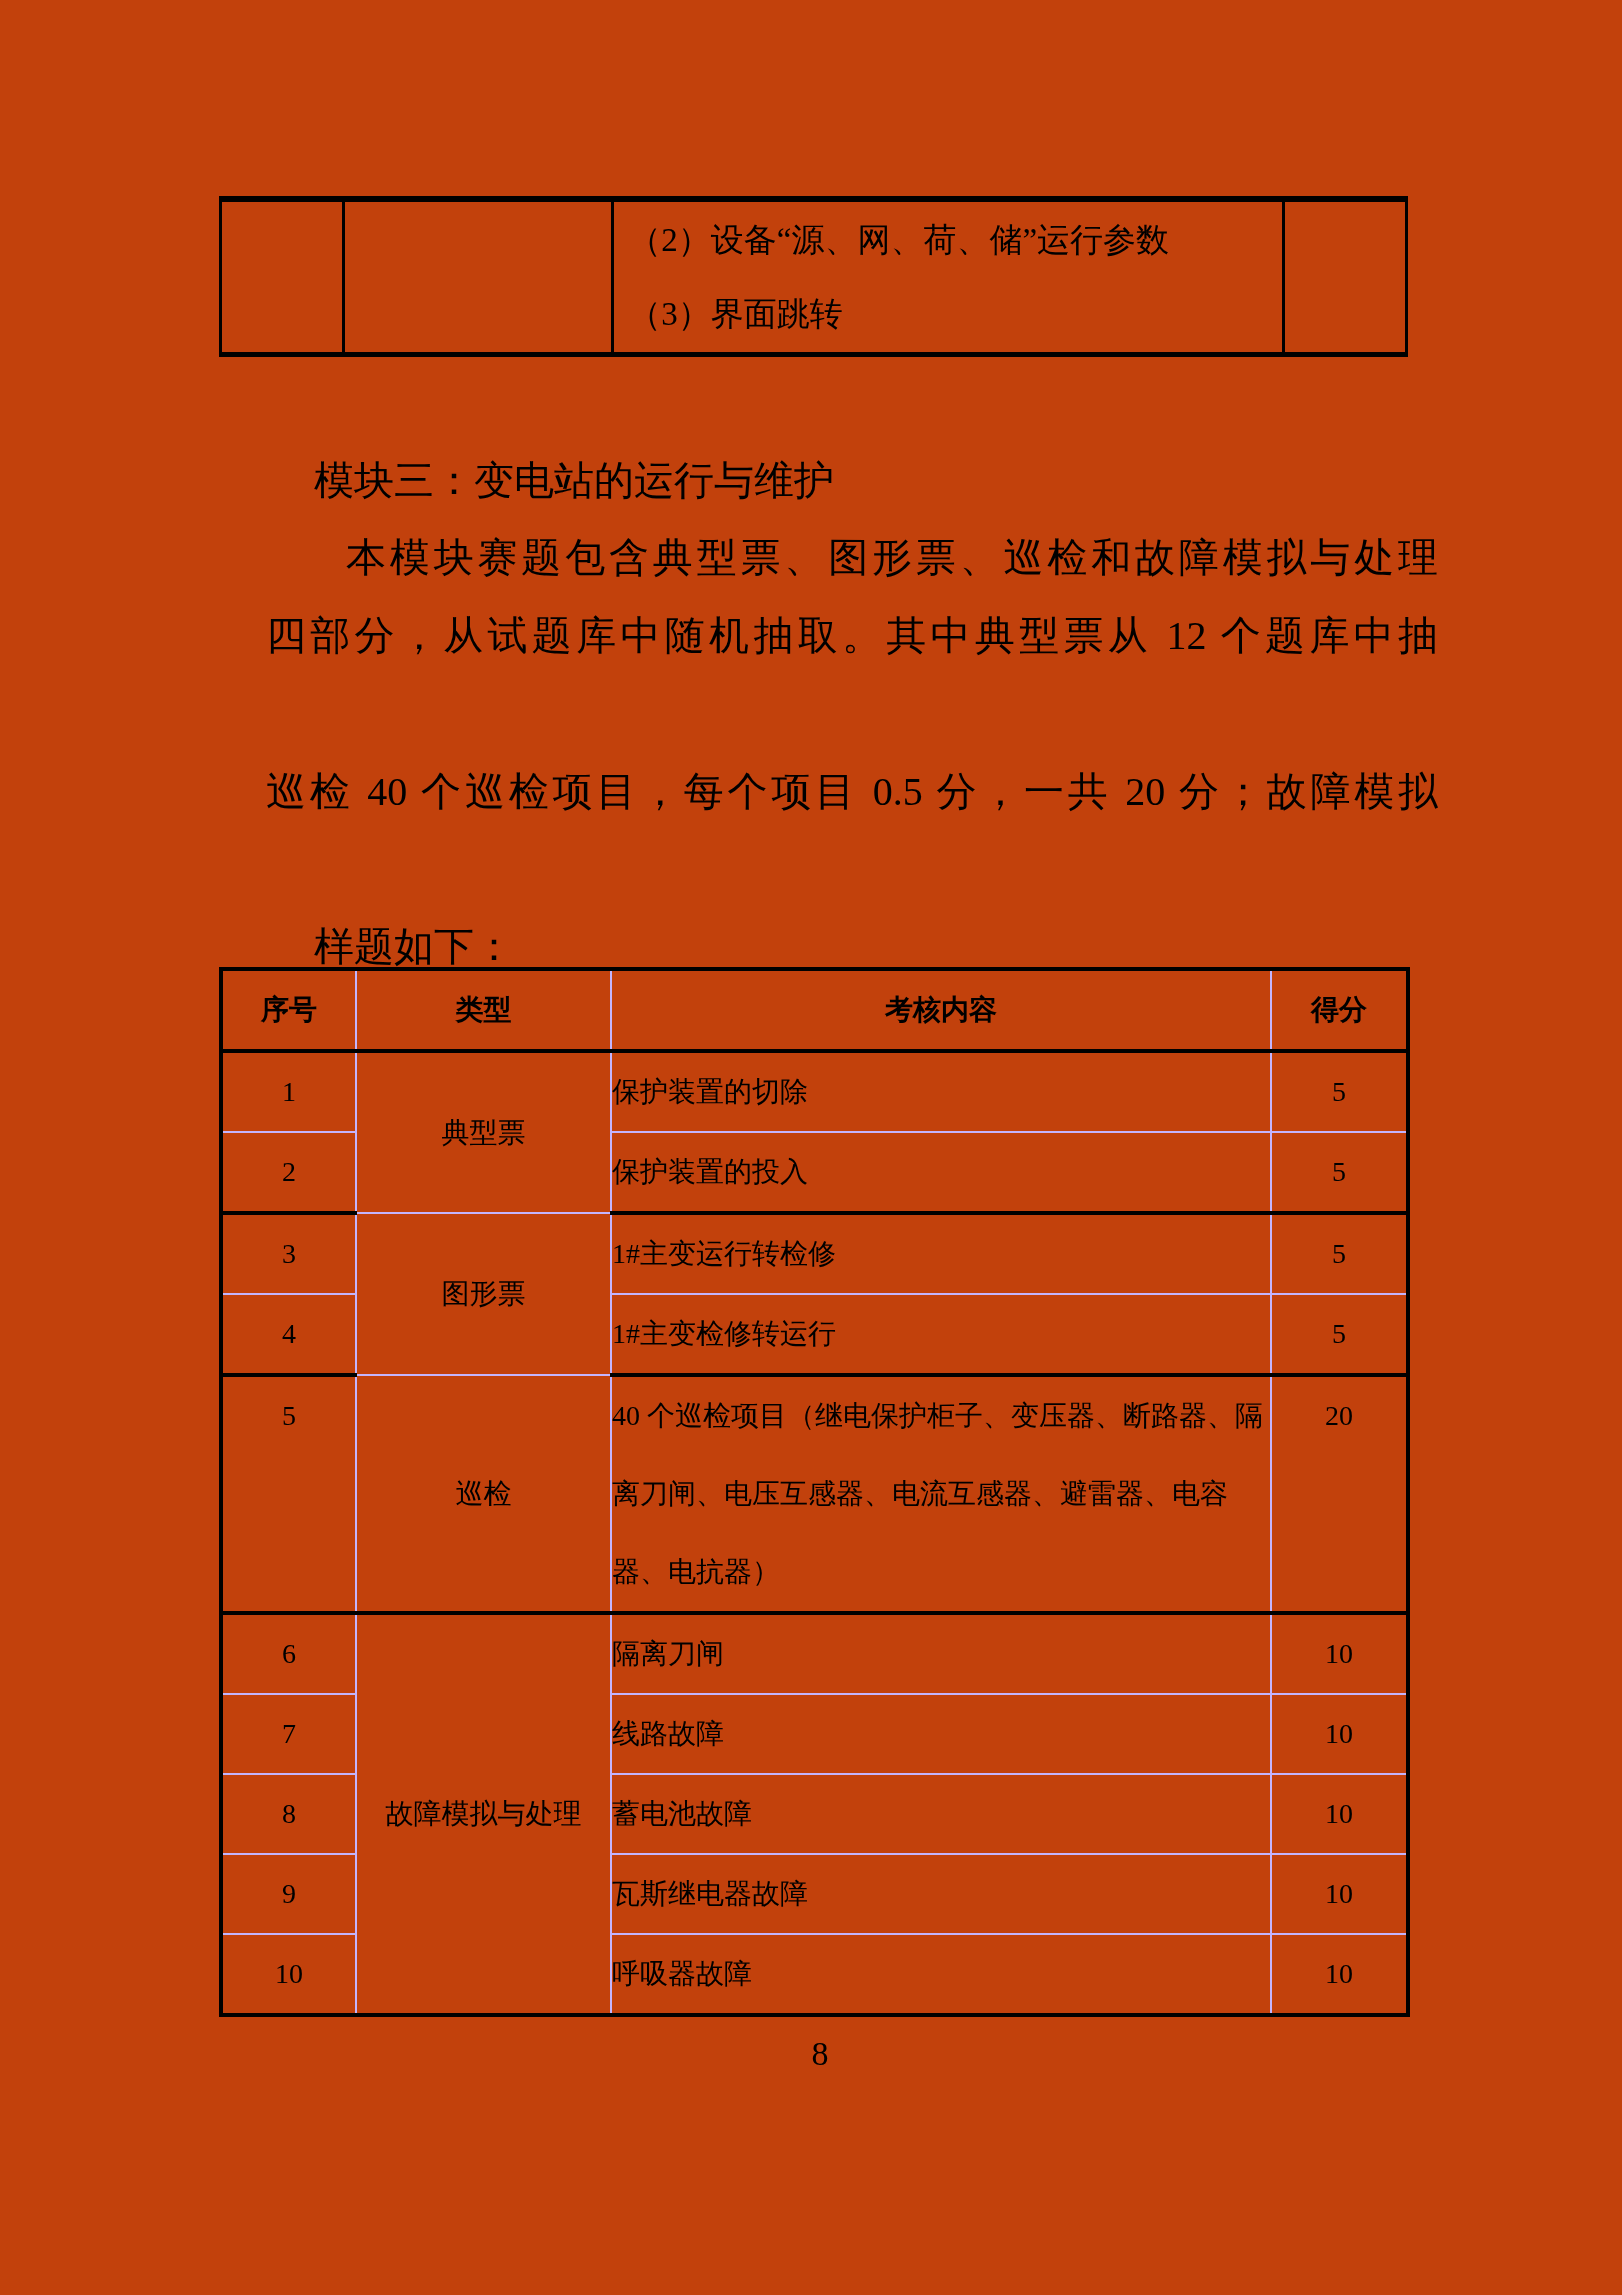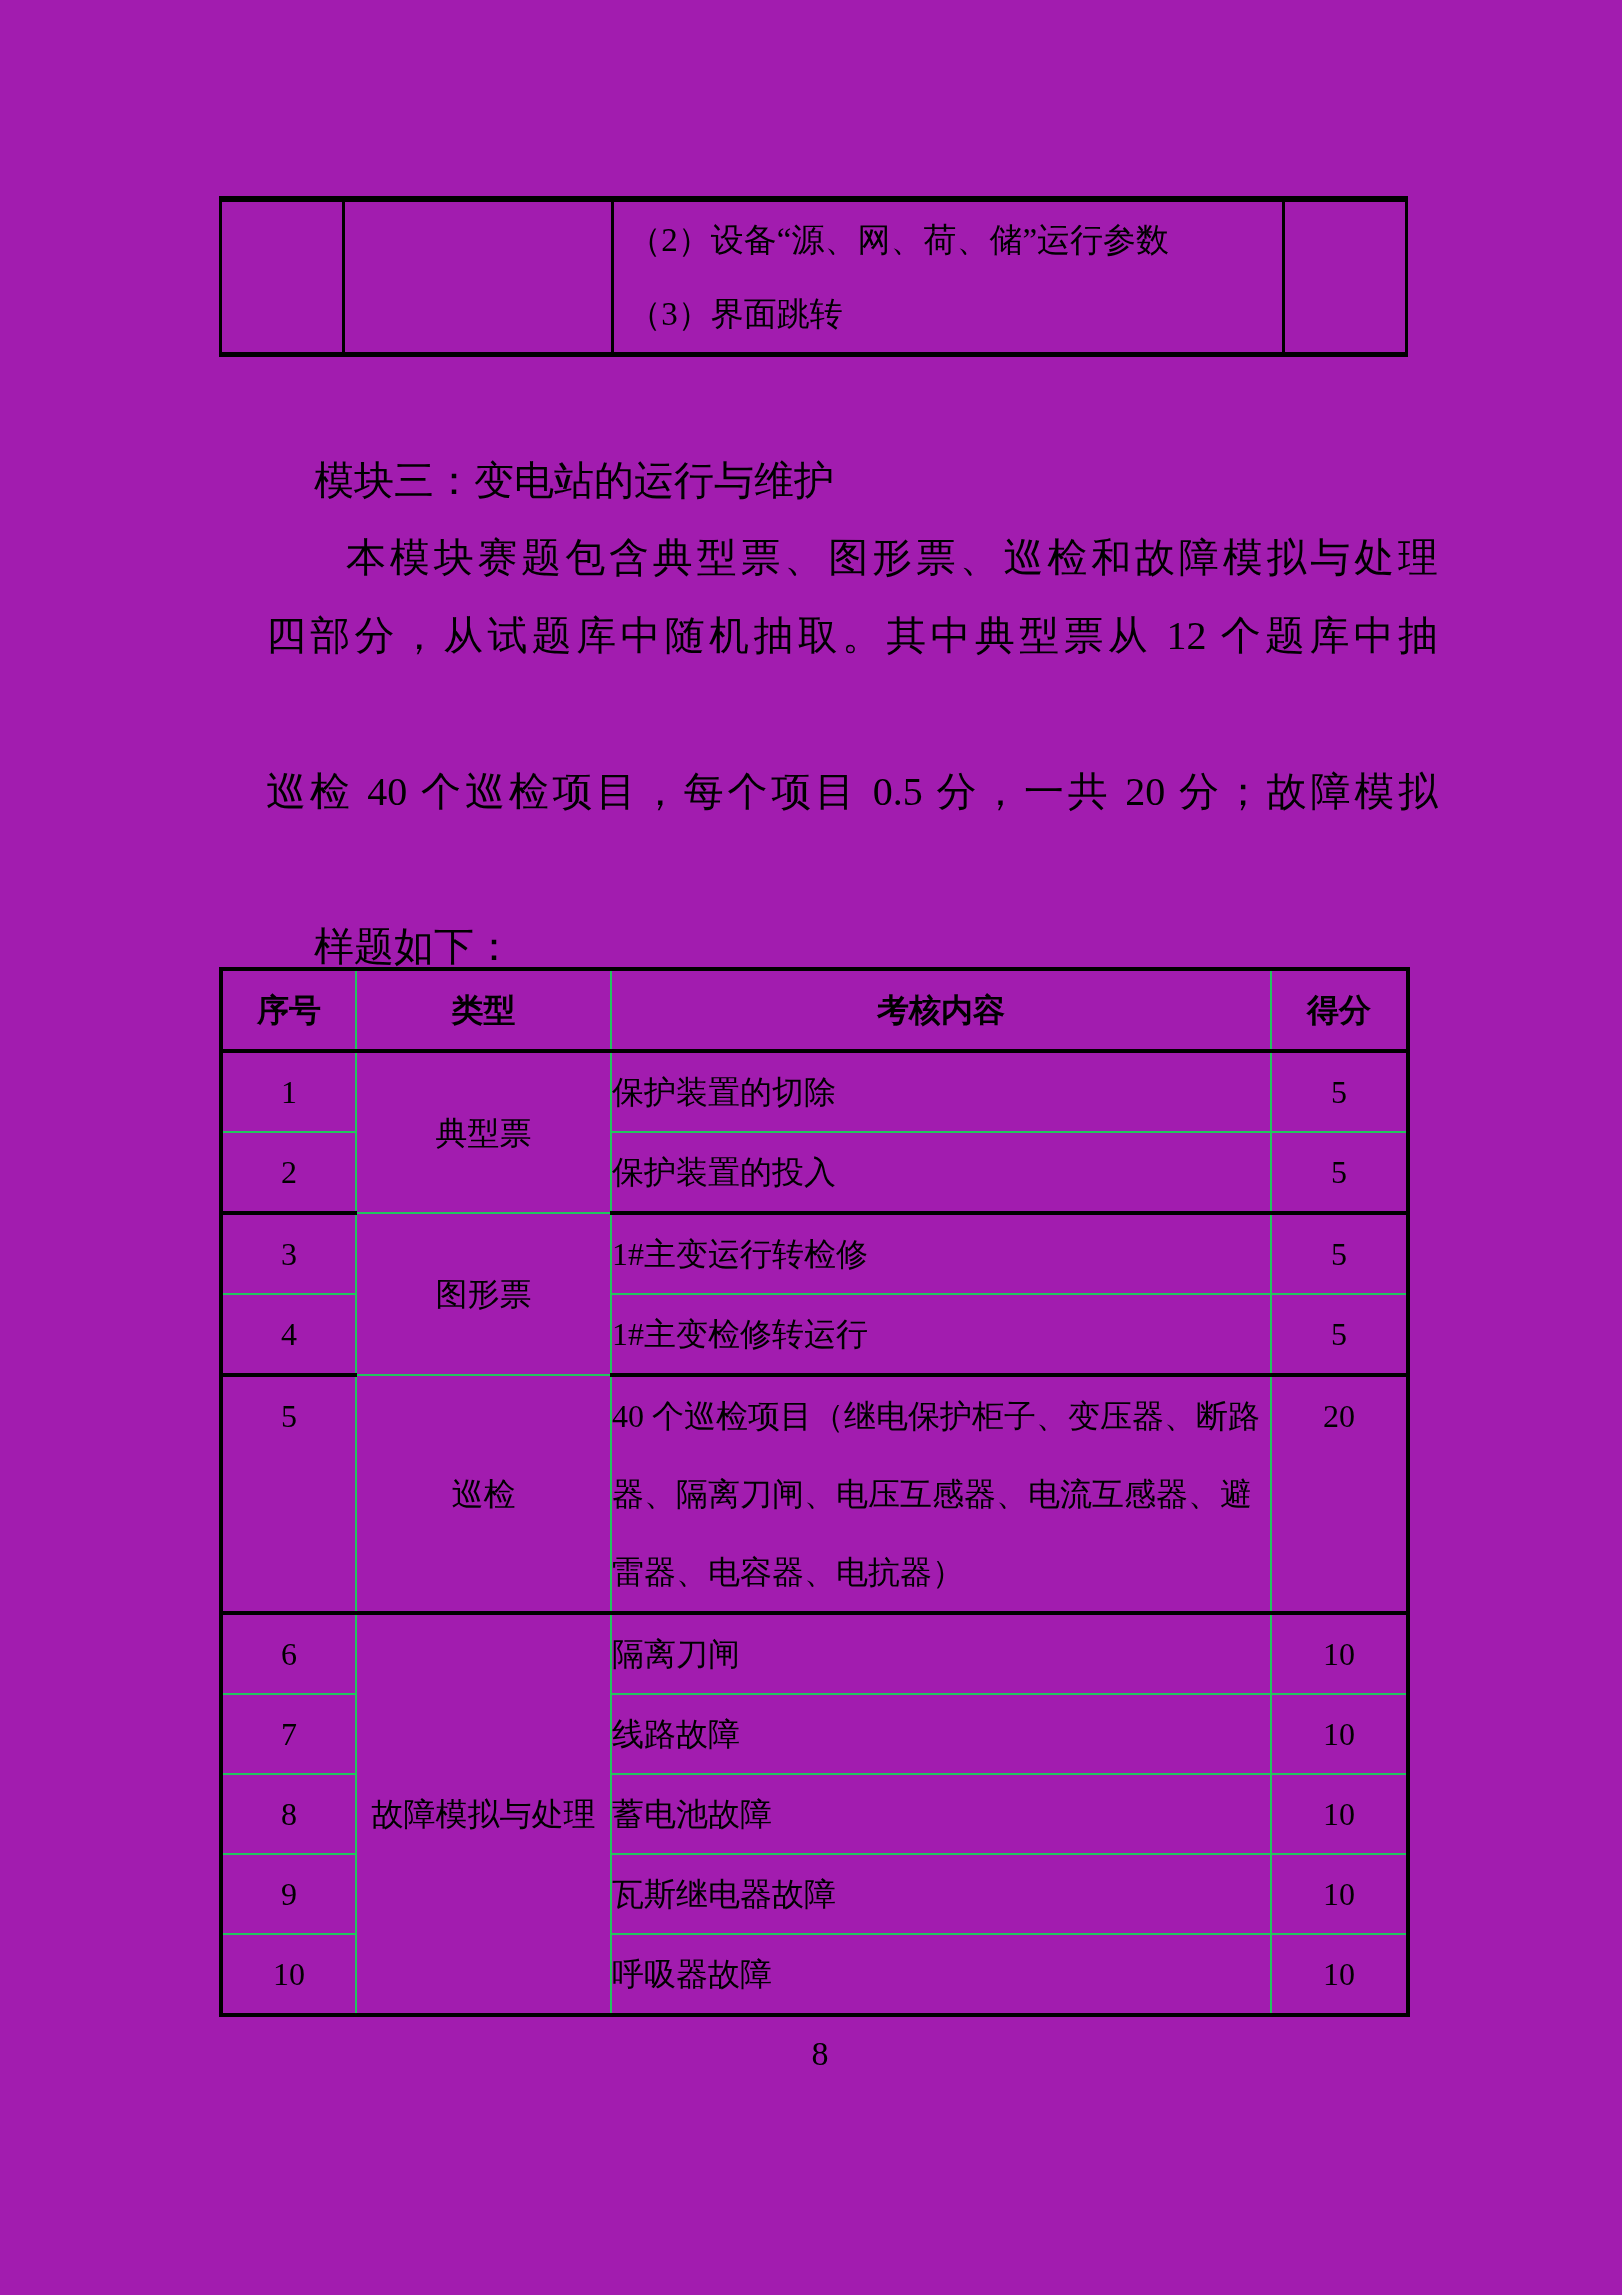--- a/index.html
+++ b/index.html
@@ -1,17 +1,17 @@
 <!DOCTYPE html>
 <html style="font-size:8.2px"><head>
 <meta charset="utf-8">
 <style>
   html,body { margin:0; padding:0; background:#888; }
   #page {
-    position:relative; width:1623px; height:2295px; background:#a21caf;
+    position:relative; width:1623px; height:2295px; background:#c2410c;
     font-family:"Liberation Serif","DejaVu Serif",serif; color:#000;
     overflow:hidden;
   }
   
   table.t1 {
     position:absolute; left:219px; top:196px; width:1186px;
     border-collapse:collapse; table-layout:fixed;
     border:3.1px solid #000; border-top:6.6px solid #000; border-bottom:5.1px solid #000;
   }
   table.t1 td { border:3.1px solid #000; height:146px; vertical-align:middle; }
@@ -26,21 +26,21 @@
   }
   .jline { text-align:justify; text-align-last:justify;margin-left:32px; }
   .indent2 { text-indent:80px; }
   
   table.t2 {
     position:absolute; left:219px; top:967px; width:1187px;
     border-collapse:collapse; table-layout:fixed;
     border:4.6px solid #000;
   }
   table.t2 th, table.t2 td {
-    border:2px solid #22c55e; font-size:32px; line-height:78px;
+    border:2px solid #c4b5fd; font-size:28px; line-height:78px;
     vertical-align:middle; padding:0;
   }
   table.t2 th { font-weight:bold; text-align:center; border-bottom:4.1px solid #000; }
   tr.hrow   { height:77px; }
   tr.drow   { height:78px; }
   tr.bigrow { height:233px; }
   tr.gb td  { border-bottom:4.1px solid #000; }
   td.no-cell, td.score-cell { text-align:center; }
   td.type-cell { text-align:center; padding:0 20.4px; }
   td.content-cell { text-align:left; padding-left:16px; padding-right:4.1px; }

